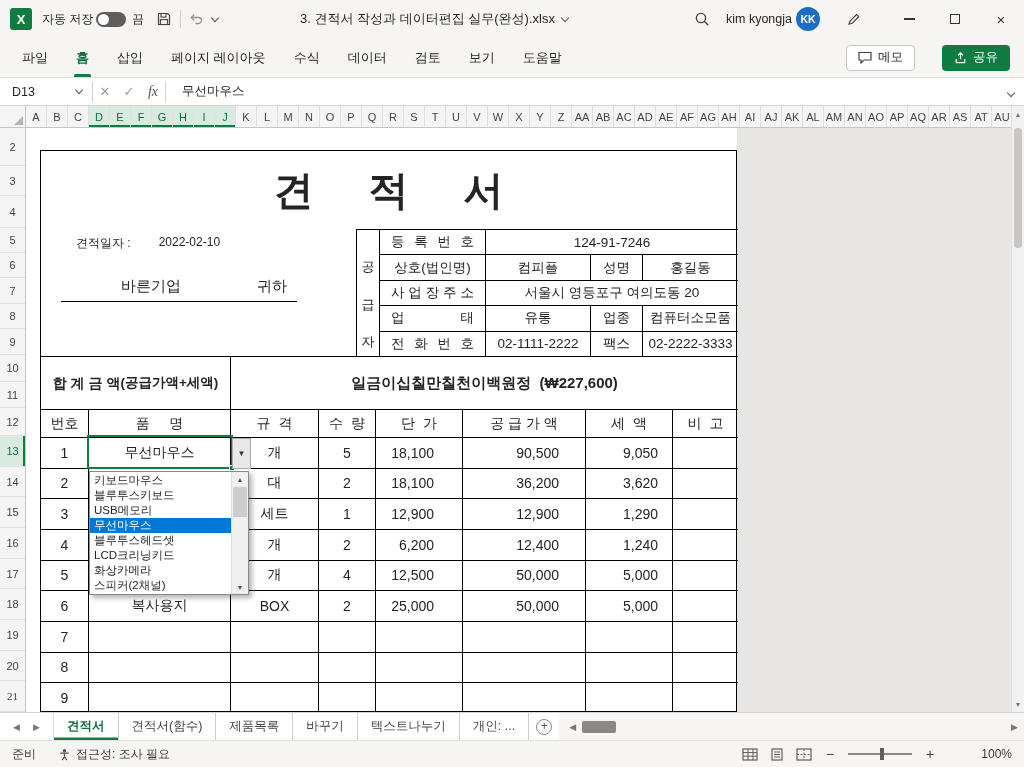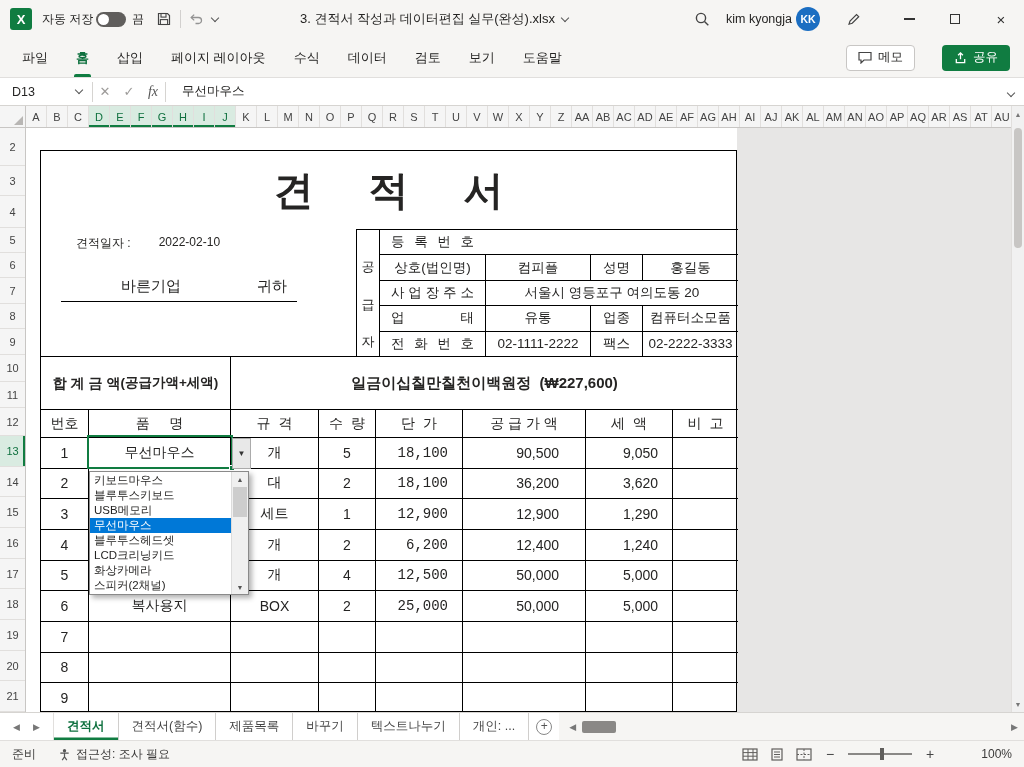--- a/index.html
+++ b/index.html
@@ -92,21 +92,21 @@
   .ft-label .sub { font-weight:bold; font-size:13.5px; }
   .ft-amount { flex:1; display:flex; align-items:center; justify-content:center; font-weight:bold; font-size:15px; white-space:pre; }
   .f-items { position:absolute; left:0; top:258px; width:697px; height:304px; }
   .irow { display:flex; height:30.66px; }
   .irow.hrow { height:28px; }
   .icell { border-top:1px solid #000; border-right:1px solid #000; display:flex; align-items:center; justify-content:center; font-size:14px; overflow:hidden; }
   .icell.head { white-space:pre; }
   .c0 { width:48px; } .c1 { width:142px; } .c2 { width:88px; } .c3 { width:57px; }
   .c4 { width:87px; } .c5 { width:123px; } .c6 { width:87px; } .c7 { flex:1; border-right:none; }
   .icell.num { justify-content:flex-end; }
-  .c4.num { padding-right:14px;font-family:Liberation Mono, monospace; } .c5.num { padding-right:26px; } .c6.num { padding-right:14px; }
+  .c4.num { padding-right:28px; } .c5.num { padding-right:26px; } .c6.num { padding-right:14px; }
 
   
   .sel-cell { position:absolute; left:46px; top:284px; width:146px; height:34px; border:2px solid #107C41; z-index:5; pointer-events:none; }
   .sel-cell .handle { position:absolute; right:-4px; bottom:-4px; width:6px; height:6px; background:#107C41; border:1px solid #fff; }
   .dd-btn { position:absolute; left:191px; top:287px; width:19px; height:31px; background:#E8E8E8; border:1px solid #ABABAB; z-index:6; display:flex; align-items:center; justify-content:center; color:#333; font-size:8px; }
   .dropdown { position:absolute; left:48px; top:320px; width:160px; height:124px; background:#fff; border:1px solid #8A8A8A; box-shadow:3px 3px 5px rgba(0,0,0,.3); z-index:7; display:flex; }
   .dd-list { flex:1; overflow:hidden; padding-top:1px; }
   .dd-item { height:15px; line-height:15px; font-size:11.5px; padding-left:4px; white-space:nowrap; }
   .dd-item.sel { background:#0078D7; color:#fff; }
   .dd-sb { width:17px; border-left:1px solid #DCDCDC; background:#F0F0F0; position:relative; }
@@ -306,21 +306,21 @@
       <div class="row-h" style="height: 26px;">11</div>
       <div class="row-h" style="height: 28px;">12</div>
       <div class="row-h sel" style="height: 31px;">13</div>
       <div class="row-h" style="height: 30px;">14</div>
       <div class="row-h" style="height: 31px;">15</div>
       <div class="row-h" style="height: 31px;">16</div>
       <div class="row-h" style="height: 30px;">17</div>
       <div class="row-h" style="height: 31px;">18</div>
       <div class="row-h" style="height: 31px;">19</div>
       <div class="row-h" style="height: 30px;">20</div>
-      <div class="row-h" style="height: 31px;">21</div>
+      <div class="row-h" style="height: 31px; font-family: Liberation Serif, serif;">21</div>
     </div>
 
   <div class="cells">
     <div class="gray-zone"></div>
 
     <div class="form">
       <div class="f-title">견 적 서</div>
 
       <div class="f-date">
         <span>견적일자 :</span>
@@ -334,20 +334,21 @@
 
       <div class="sup">
         <div class="sup-v">
             <span>공</span>
             <span>급</span>
             <span>자</span>
           </div>
         <div class="sup-rows">
           <div class="srow">
             <div class="scell slabel jst">등 록 번 호</div>
+            <div class="scell svwide">124-91-7246</div>
           </div>
           <div class="srow">
             <div class="scell slabel">상호(법인명)</div>
             <div class="scell sv1">컴피플</div>
             <div class="scell smid">성명</div>
             <div class="scell sv2">홍길동</div>
           </div>
           <div class="srow">
             <div class="scell slabel jst">사 업 장 주 소</div>
             <div class="scell svwide">서울시 영등포구 여의도동 20</div>

